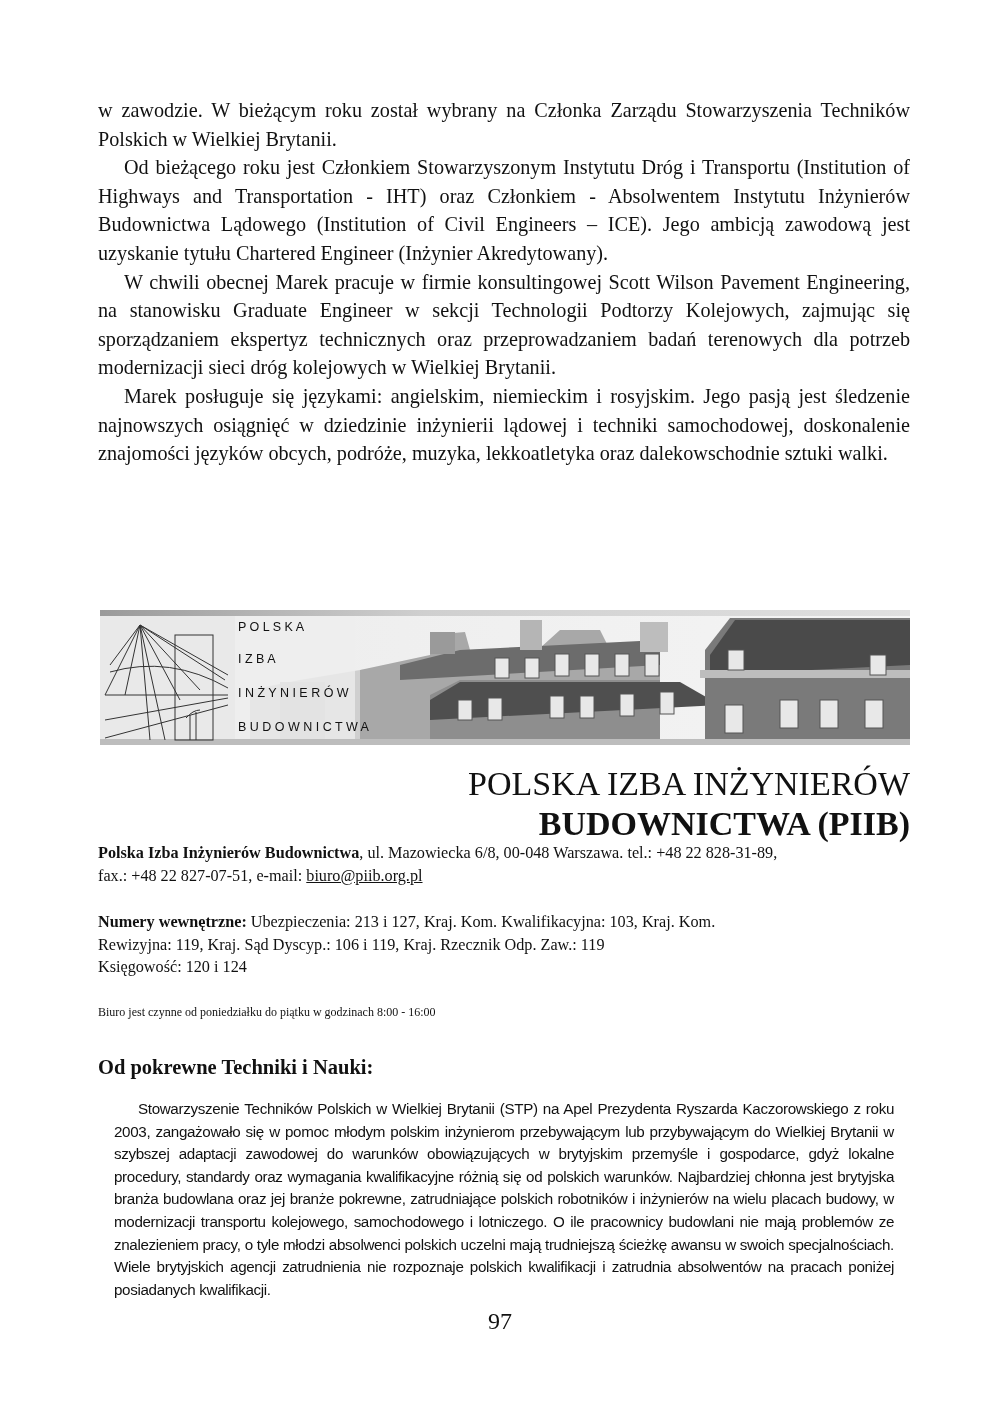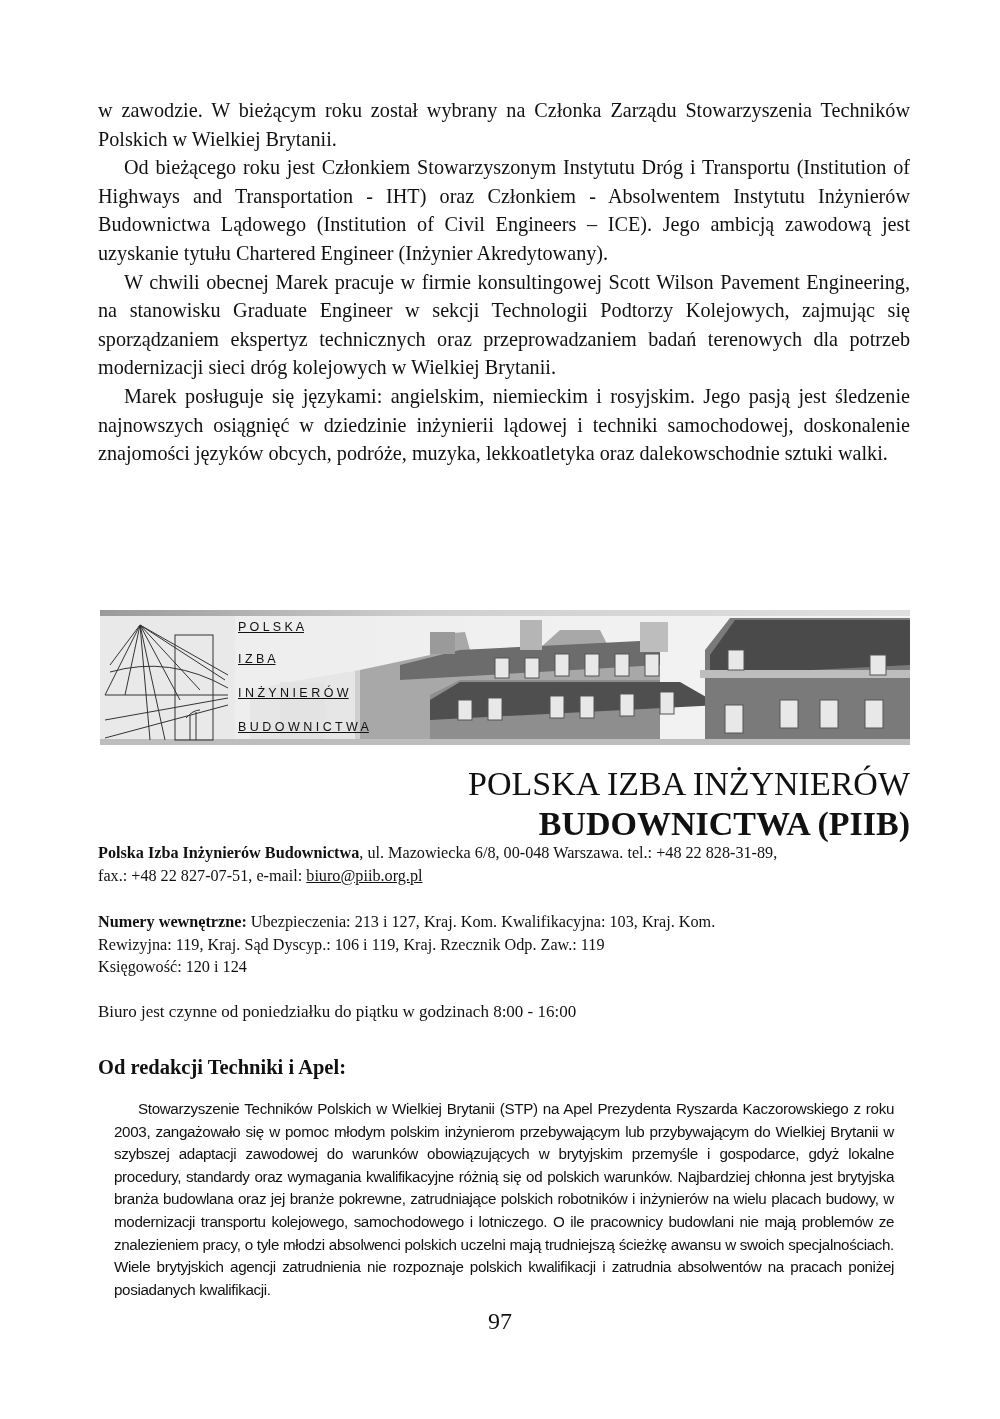--- a/index.html
+++ b/index.html
@@ -9,31 +9,31 @@
 
   .bio { position: absolute; left: 98px; top: 96px; width: 812px; font-size: 20.2px; line-height: 28.6px; text-align: justify; }
   .bio p { margin: 0; }
   .bio p.indent { text-indent: 26px; }
 
   .banner { position: absolute; left: 100px; top: 610px; width: 810px; height: 135px; background: #e6e6e6; overflow: hidden; }
   .banner .topbar { position: absolute; left: 0; top: 0; width: 100%; height: 6px; background: linear-gradient(90deg,#9a9a9a,#cfcfcf 40%,#e0e0e0); }
   .banner .botbar { position: absolute; left: 0; bottom: 0; width: 100%; height: 6px; background: #bdbdbd; }
   .banner svg { position: absolute; left: 0; top: 0; }
   .logo-text { position: absolute; left: 138px; top: 6px; font-size: 12.5px; letter-spacing: 0; color: #111; }
-  .logo-text div { position: absolute; left: 0; white-space: nowrap; text-decoration: underline; }
+  .logo-text div { position: absolute; left: 0; white-space: nowrap; }
 
   .piib-title { position: absolute; right: 90px; top: 764px; text-align: right; font-size: 34px; line-height: 40px; }
   .piib-title .l1 { font-weight: normal; text-align: right; }
   .piib-title .l2 { font-weight: bold; }
 
   .contact { position: absolute; left: 98px; top: 842px; width: 820px; font-size: 16.2px; line-height: 22.5px; }
   .contact b { font-weight: bold; }
   .contact a { color: #111; text-decoration: underline; }
   .numbers { position: absolute; left: 98px; top: 911px; width: 820px; font-size: 16.2px; line-height: 22.5px; }
-  .hours { position: absolute; left: 98px; top: 1001px; width: 820px; font-size: 17px; line-height: 22px; }
+  .hours { position: absolute; left: 98px; top: 1001px; width: 820px; font-size: 12px; line-height: 22px; }
 
   .ed-title { position: absolute; left: 98px; top: 1056px; font-size: 20.5px; font-weight: bold; }
   .ed-body { position: absolute; left: 98px; top: 1082px; width: 812px; font-size: 15.2px; line-height: 22.6px; text-align: justify; letter-spacing: -0.35px; }
   .ed-body p { margin: 16px; text-indent: 24px; }
 
   .page-num { position: absolute; left: 0; width: 1000px; top: 1308px; text-align: center; font-size: 24px; }
 </style>
 </head>
 <body>
 
@@ -135,18 +135,18 @@
 </div>
 
 <div class="numbers serif">
   <b>Numery wewnętrzne:</b><span> Ubezpieczenia: 213 i 127, Kraj. Kom. Kwalifikacyjna: 103, Kraj. Kom.</span><br>
   <span>Rewizyjna: 119, Kraj. Sąd Dyscyp.: 106 i 119, Kraj. Rzecznik Odp. Zaw.: 119</span><br>
   <span>Księgowość: 120 i 124</span>
 </div>
 
 <div class="hours serif">Biuro jest czynne od poniedziałku do piątku w godzinach 8:00 - 16:00</div>
 
-<div class="ed-title serif">Od redakcji Techniki i Apel:</div>
+<div class="ed-title serif">Od pokrewne Techniki i Nauki:</div>
 <div class="ed-body sans">
   <p>Stowarzyszenie Techników Polskich w Wielkiej Brytanii (STP) na Apel Prezydenta Ryszarda Kaczorowskiego z roku 2003, zangażowało się w pomoc młodym polskim inżynierom przebywającym lub przybywającym do Wielkiej Brytanii w szybszej adaptacji zawodowej do warunków obowiązujących w brytyjskim przemyśle i gospodarce, gdyż lokalne procedury, standardy oraz wymagania kwalifikacyjne różnią się od polskich warunków. Najbardziej chłonna jest brytyjska branża budowlana oraz jej branże pokrewne, zatrudniające polskich robotników i inżynierów na wielu placach budowy, w modernizacji transportu kolejowego, samochodowego i lotniczego. O ile pracownicy budowlani nie mają problemów ze znalezieniem pracy, o tyle młodzi absolwenci polskich uczelni mają trudniejszą ścieżkę awansu w swoich specjalnościach. Wiele brytyjskich agencji zatrudnienia nie rozpoznaje polskich kwalifikacji i zatrudnia absolwentów na pracach poniżej posiadanych kwalifikacji.</p>
 </div>
 
 <div class="page-num serif">97</div>
 
 </body></html>

